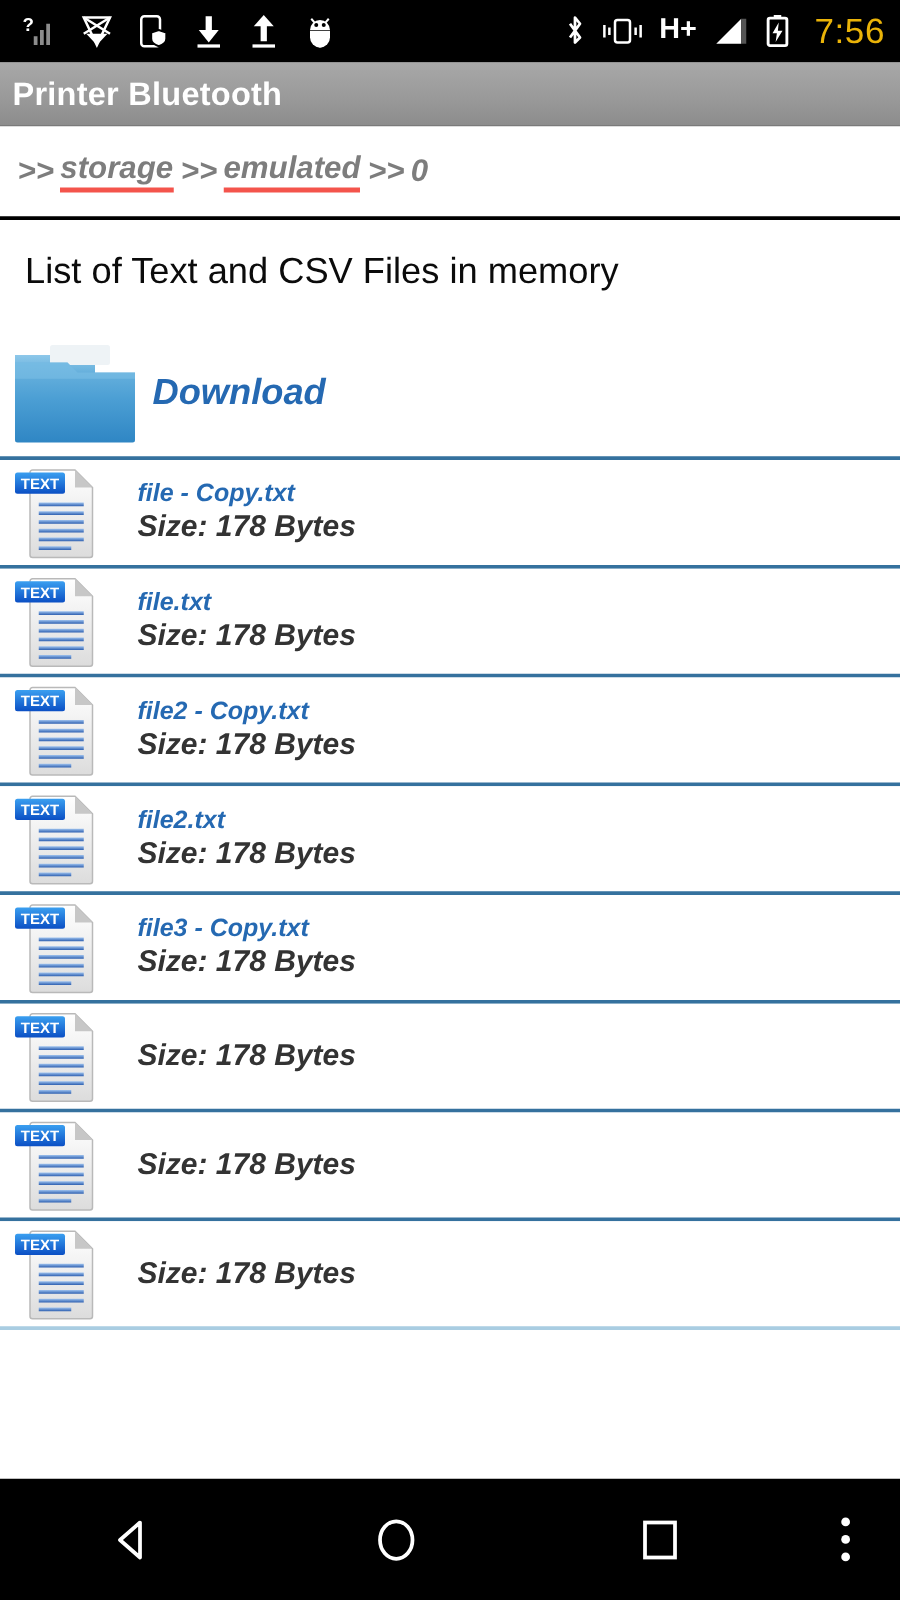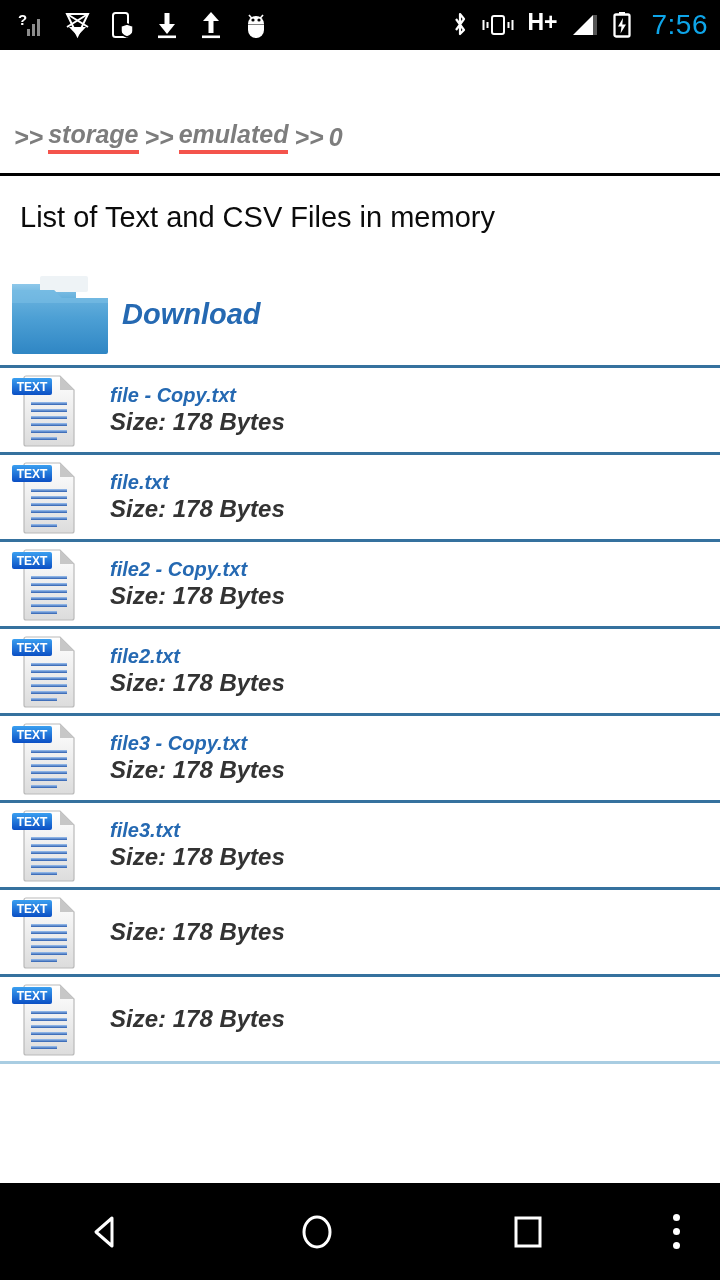--- a/index.html
+++ b/index.html
@@ -16,21 +16,21 @@
     position: absolute; top: 0; left: 0;
     width: 720px; height: 50px;
     background: #000;
     display: flex; align-items: center;
     padding: 0 12px 0 18px;
   }
   .sb-left { display: flex; align-items: center; gap: 20px; flex: 1; }
   .sb-right { display: flex; align-items: center; gap: 13px; }
   .sb-ico { display: block; }
   .sb-clock {
-    color: #0ea5e9; font-size: 28px; font-weight: 400;
+    color: #eab308; font-size: 28px; font-weight: 400;
     letter-spacing: .5px; margin-left: 7px; line-height: 1;
     font-family: "Liberation Sans", sans-serif;
   }
   .hplus {
     color: #fff; font-size: 23px; font-weight: bold;
     line-height: 1; position: relative; top: -3px;
     font-family: "Liberation Sans", sans-serif;
   }
 
   
@@ -215,20 +215,23 @@
       <svg class="sb-ico" width="20" height="28" viewBox="0 0 20 28">
         <rect x="7" y="1" width="6" height="2.5" fill="#fff"></rect>
         <rect x="2.5" y="3.5" width="15" height="22" rx="1.5" fill="none" stroke="#fff" stroke-width="2.3"></rect>
         <path d="M11 7 L6 15.5 L9.5 15.5 L8.5 22.5 L14 13.5 L10.3 13.5 Z" fill="#fff"></path>
       </svg>
 
       <span class="sb-clock">7:56</span>
     </div>
   </div>
 
+  <div class="actionbar">
+    <div class="actionbar-title">Printer Bluetooth</div>
+  </div>
 
   <div class="breadcrumb-bar">
     <span class="crumb-sep">&gt;&gt;</span>
     <span class="crumb-link">storage</span>
     <span class="crumb-sep">&gt;&gt;</span>
     <span class="crumb-link">emulated</span>
     <span class="crumb-sep">&gt;&gt;</span>
     <span class="crumb-plain">0</span>
   </div>
 
@@ -401,21 +404,20 @@
             <rect x="21" y="30" width="36" height="3"></rect>
               <rect x="21" y="37" width="36" height="3"></rect>
             <rect x="21" y="44" width="36" height="3"></rect>
               <rect x="21" y="51" width="36" height="3"></rect>
             <rect x="21" y="58" width="36" height="3"></rect>
               <rect x="21" y="65" width="26" height="3"></rect>
           </g>
         </svg>
       </div>
       <div class="row-text">
-        <span class="fname">file3.txt</span>
         <span class="fsize">Size: 178 Bytes</span>
       </div>
     </div>
 
     <div class="row">
       <div class="icon-wrap">
         <svg class="text-ico" viewBox="0 0 72 76">
           <path d="M16 4 h34 l14 14 v54 a2 2 0 0 1 -2 2 H16 a2 2 0 0 1 -2 -2 V6 a2 2 0 0 1 2 -2 Z" fill="url(#doc)" stroke="#b9b9b9" stroke-width="1.2"></path>
           <path d="M50 4 l14 14 h-14 Z" fill="#c7c7c7"></path>
           <rect x="2" y="6" width="40" height="17" rx="2" fill="url(#tag)"></rect>

